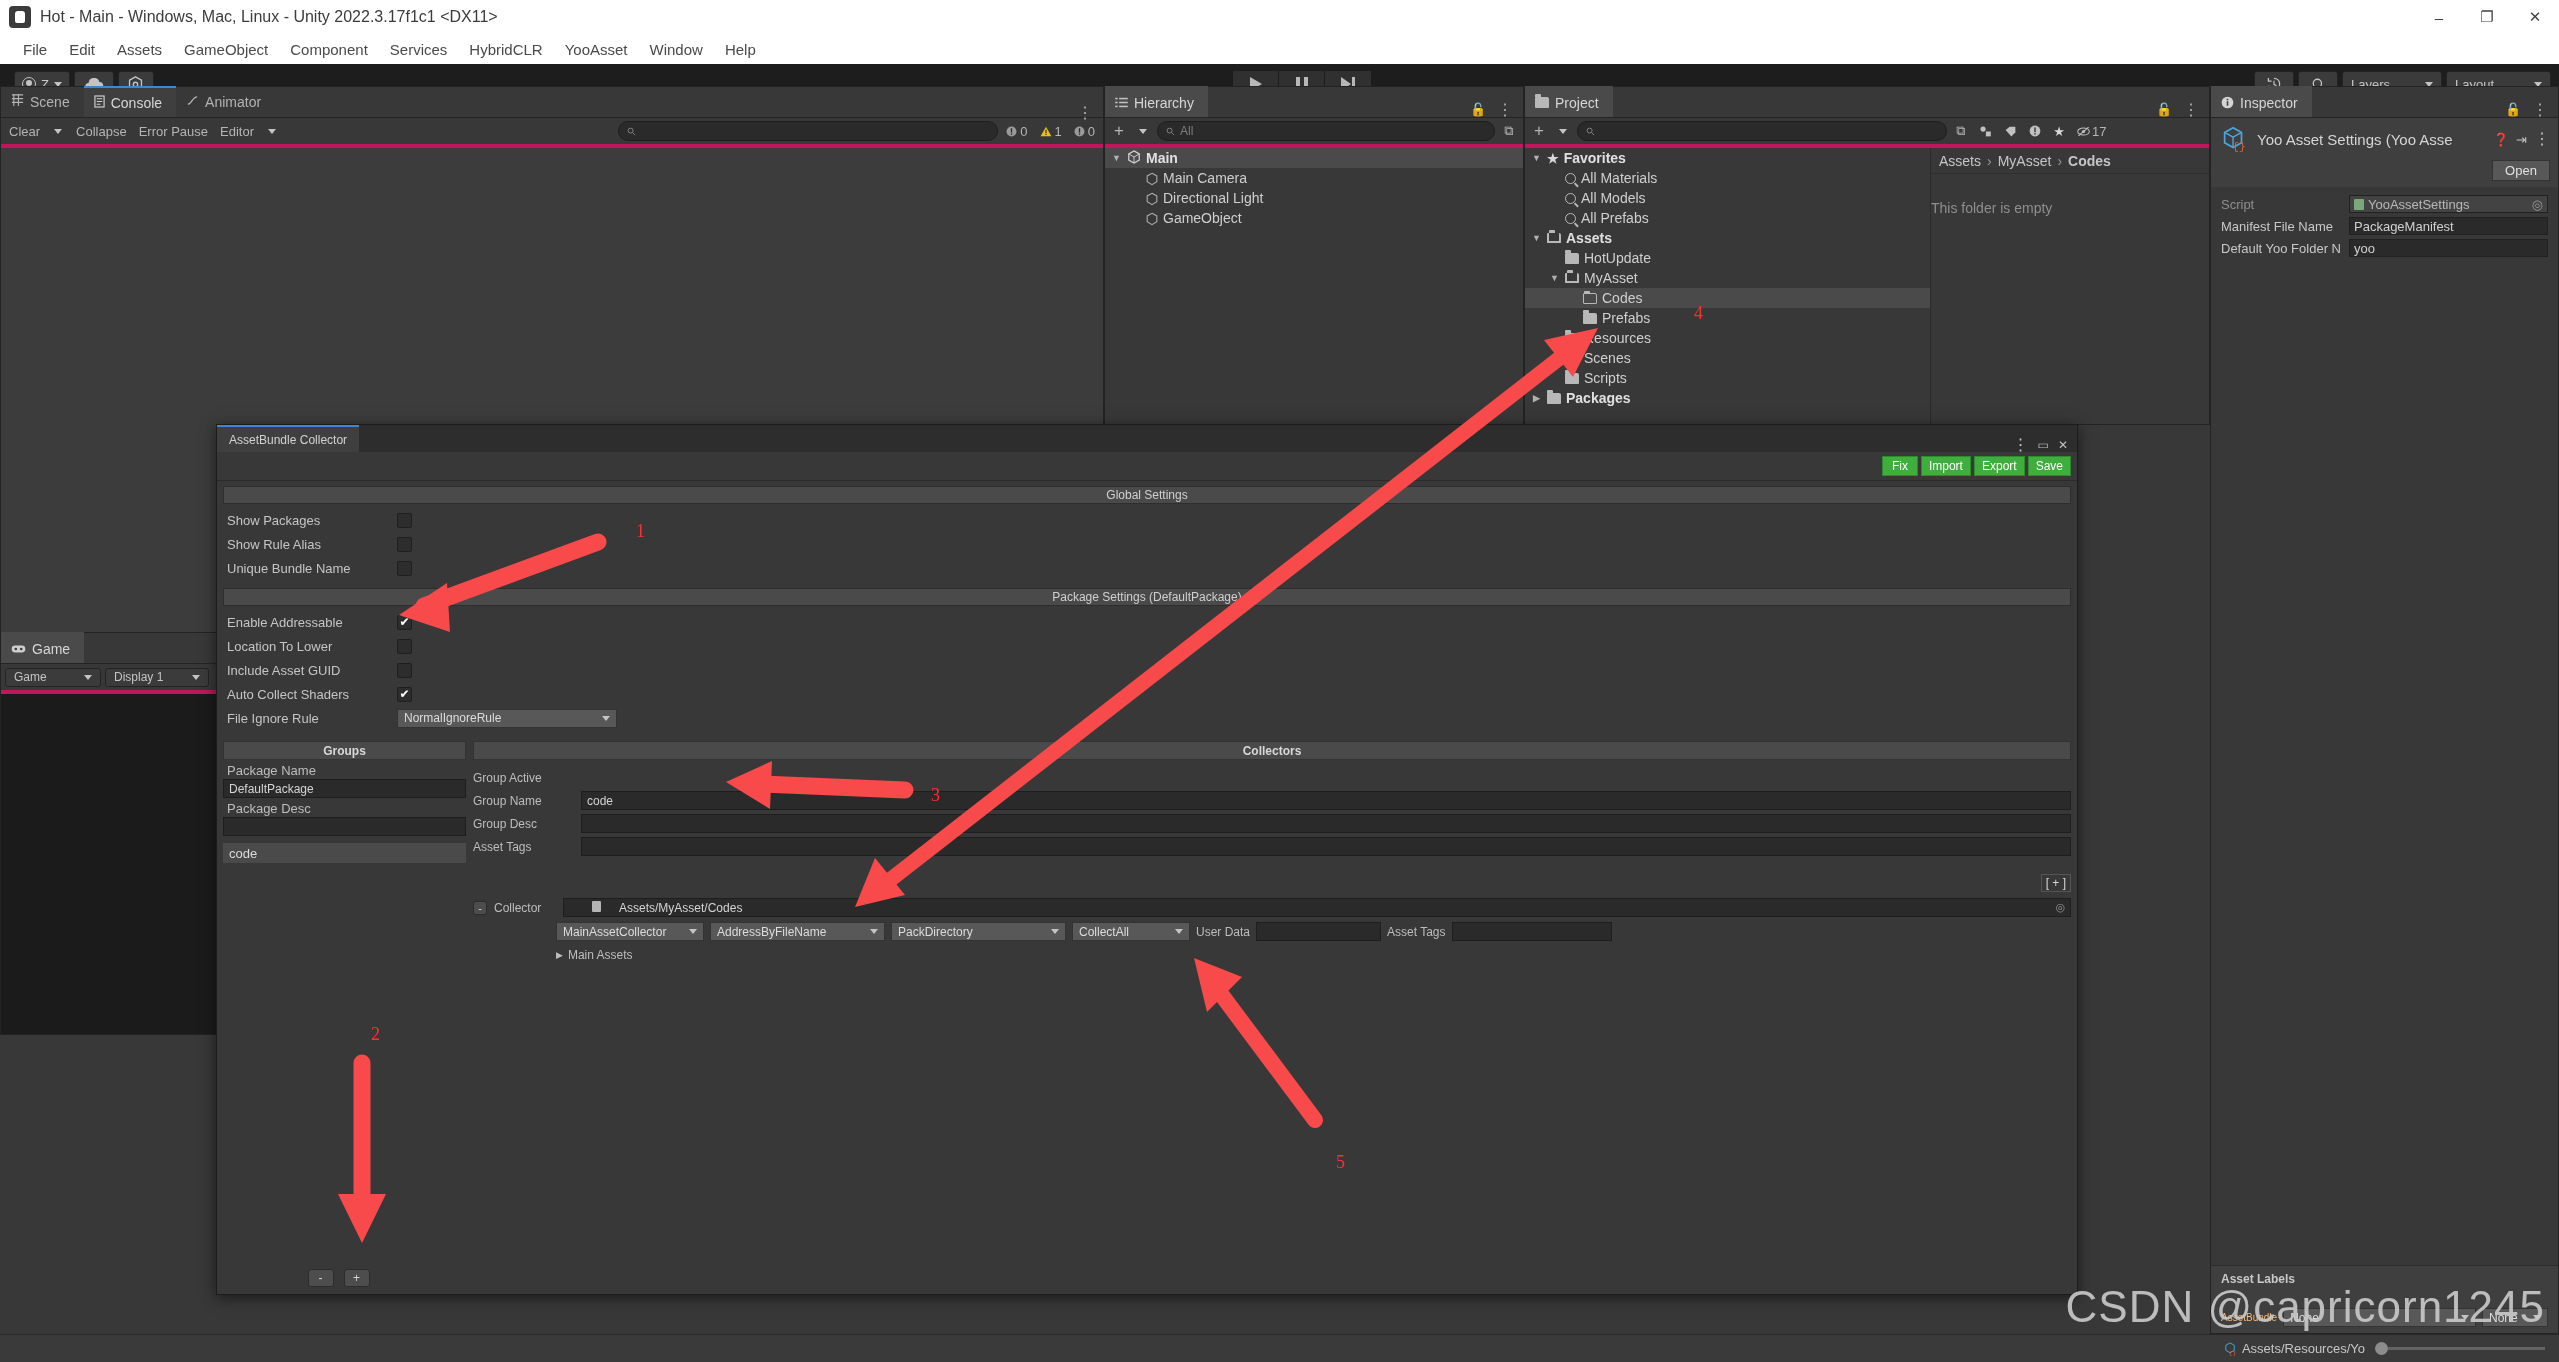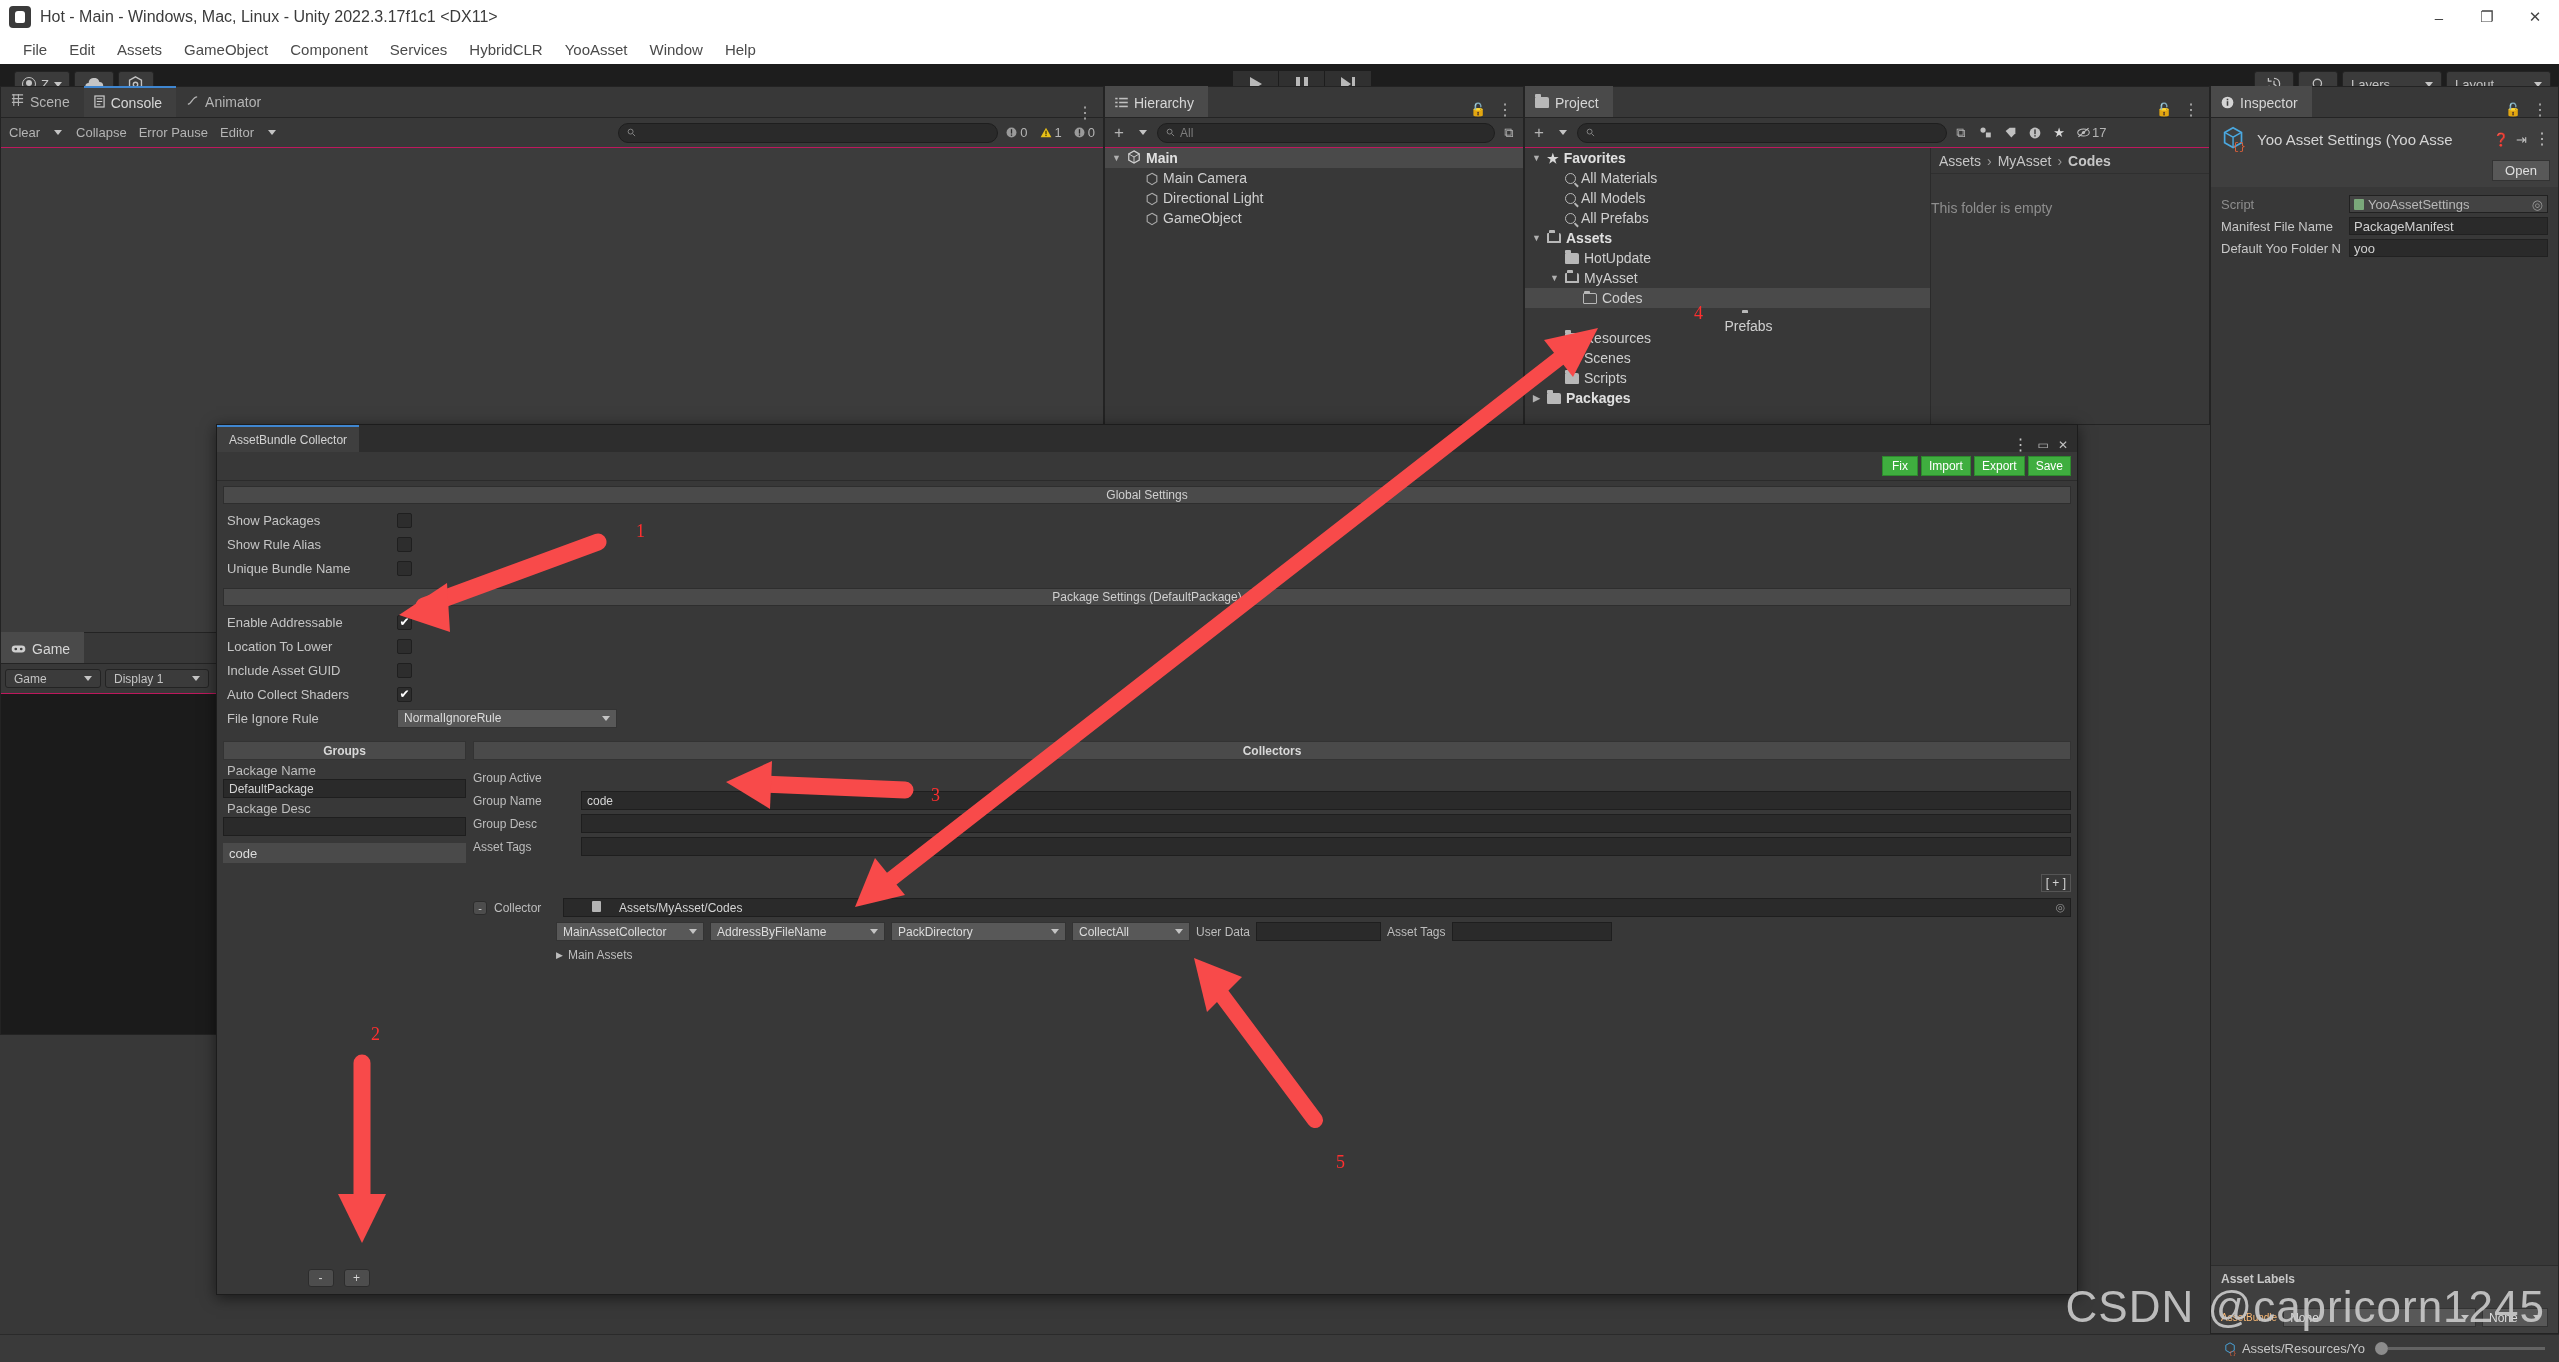--- a/index.html
+++ b/index.html
@@ -58,21 +58,21 @@
      position:relative; border-bottom:1px solid #242424; }
   .ptab { height:31px; display:flex; align-items:center; gap:6px; padding:0 14px 0 10px;
      font-size:14px; color:#b4b4b4; background:transparent; }
   .ptab.active { background:#3f3f3f; color:#d6d6d6; border-top:2px solid #3f86d0; }
   .ptab.active.nohl { border-top:2px solid transparent; background:#4a4a4a; }
   .ptab-icons { margin-left:auto; display:flex; align-items:center; gap:10px; padding-right:10px;
      color:#b0b0b0; font-size:13px; }
   .kebab { letter-spacing:0; line-height:8px; font-size:16px; }
 
   .toolrow { height:30px; background:#383838; display:flex; align-items:center;
-     padding:0 4px; gap:4px; border-bottom:1px solid #be185d; }
+     padding:0 4px; gap:4px; border-bottom:4px solid #be185d; }
   .search { flex:1; height:20px; background:#2a2a2a; border:1px solid #1e1e1e; border-radius:10px;
      display:flex; align-items:center; padding:0 8px; gap:5px; color:#7d7d7d; font-size:12px; }
   .mini-btn { height:20px; min-width:20px; display:flex; align-items:center; justify-content:center;
      color:#b4b4b4; font-size:13px; padding:0 4px; }
 
   .panel-body { background:#383838; overflow:hidden; position:relative; }
 
   
   .trow { height:20px; display:flex; align-items:center; font-size:14px; color:#cfcfcf;
      padding-left:6px; gap:5px; white-space:nowrap; }
@@ -485,21 +485,21 @@
           <div class="trow" style="padding-left: 24px;">
             <span class="arrow">▼</span>
             <span class="folder open"></span>
             <span>MyAsset</span>
           </div>
           <div class="trow sel" style="padding-left: 42px;">
             <span class="arrow"></span>
             <span class="folder hollow"></span>
             <span>Codes</span>
           </div>
-          <div class="trow" style="padding-left: 42px; flex-direction: column;">
+          <div class="trow" style="padding-left: 42px;">
             <span class="arrow"></span>
             <span class="folder"></span>
             <span>Prefabs</span>
           </div>
           <div class="trow" style="padding-left: 24px;">
             <span class="arrow"></span>
             <span class="folder"></span>
             <span>Resources</span>
           </div>
           <div class="trow" style="padding-left: 24px;">

